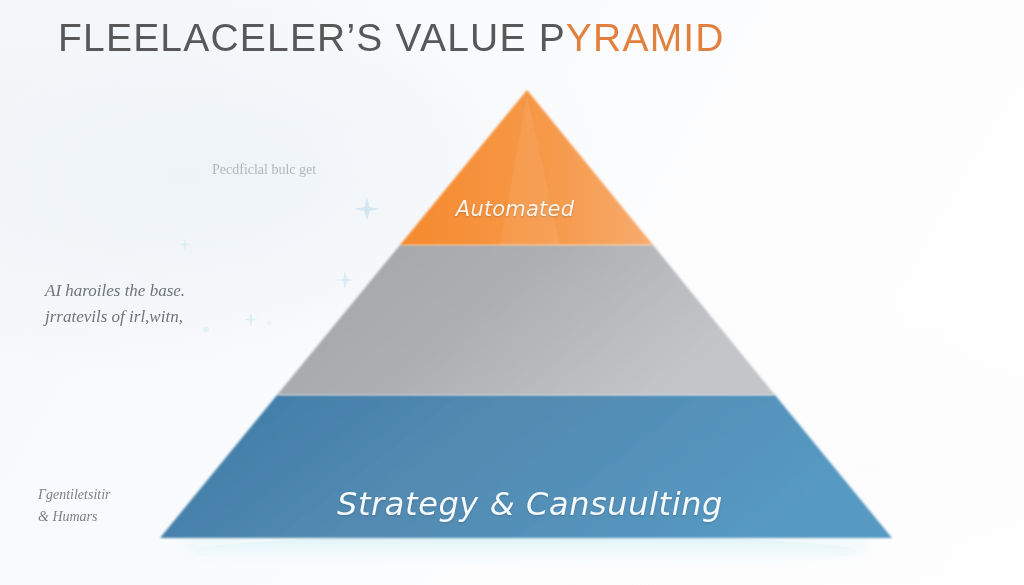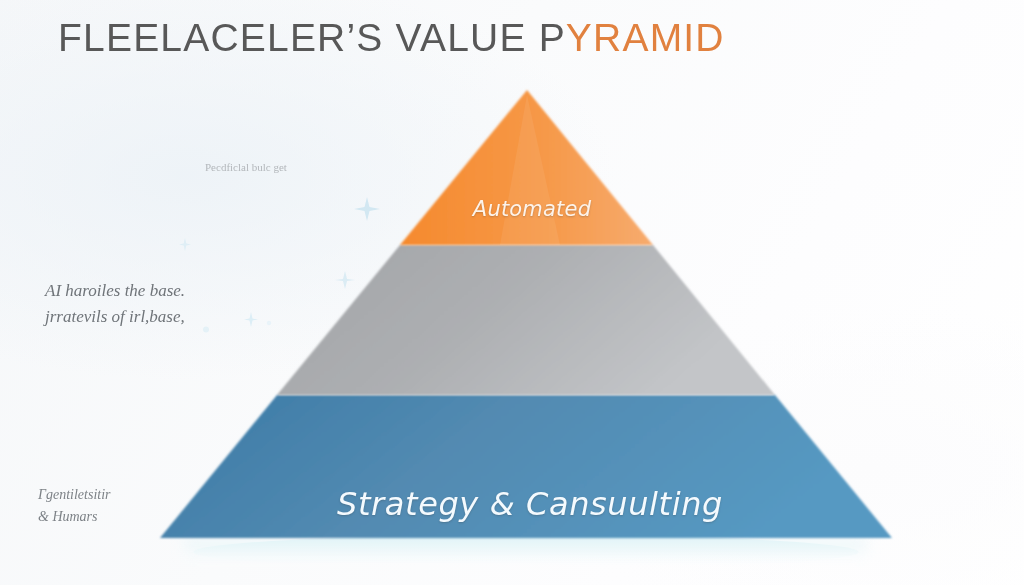--- a/index.html
+++ b/index.html
@@ -56,21 +56,21 @@
     text-align: center;
     color: #ffffff;
     font-family: "DejaVu Sans", sans-serif;
     font-weight: 400;
     line-height: 1.18;
     text-shadow: 0 1px 2px rgba(60,60,60,0.28);
     pointer-events: none;
     white-space: pre-line;
   }
   #label-top {
-    left: 432px;
+    left: 415px;
     top: 172px;
     width: 200px;
     font-size: 21px;
     font-style: italic;
     color: #fdf3ea;
     letter-spacing: 0.2px;
   }
   #label-mid {
     left: 378px;
     top: 282px;
@@ -96,25 +96,25 @@
     position: absolute;
     color: #a9adb1;
     font-family: "Liberation Serif", serif;
     font-size: 15px;
     line-height: 1.5;
     white-space: pre-line;
     filter: blur(0.25px);
     pointer-events: none;
   }
   #annot-1 {
-    left: 205px;
+    left: 212px;
     top: 159px;
     width: 200px;
     color: #b3b7bb;
-    font-size: 11px;
+    font-size: 14px;
   }
   #annot-2 {
     left: 45px;
     top: 278px;
     width: 250px;
     font-style: italic;
     color: #6f7479;
     font-size: 17px;
     line-height: 1.55;
   }
@@ -210,17 +210,17 @@
     <div>Automated</div>
   </div>
 
 
   <div class="tier-label" id="label-bot">
     <div>Strategy &amp; Cansuulting</div>
   </div>
 
   <div class="annot" id="annot-1">Pecdficlal bulc get</div>
   <div class="annot" id="annot-2">AI haroiles the base.
-jrratevils of irl,base,</div>
+jrratevils of irl,witn,</div>
   <div class="annot" id="annot-3">Γgentiletsitir
 &amp; Humars</div>
 
 </div>
 
 </body></html>

